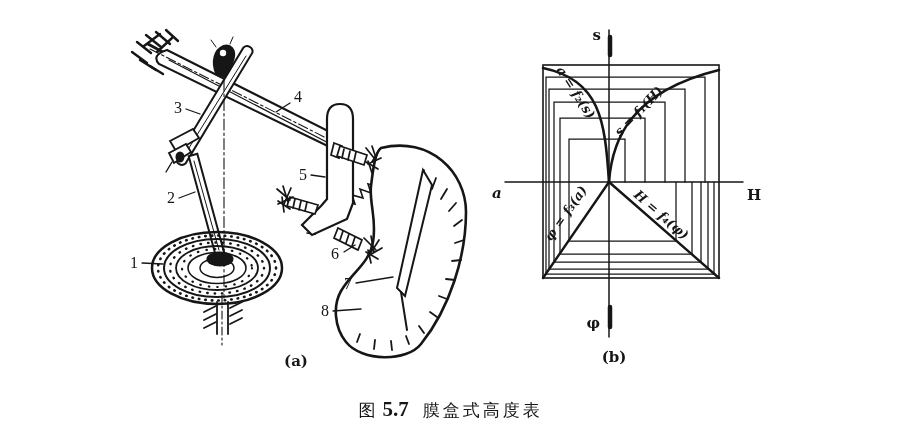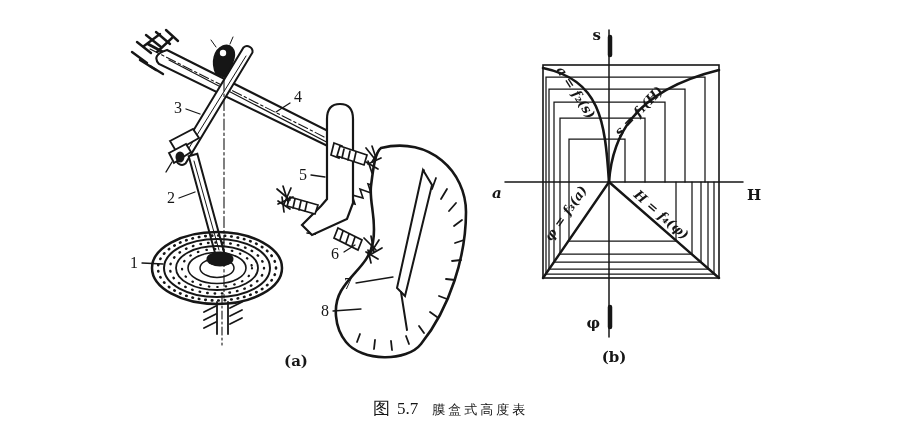--- a/index.html
+++ b/index.html
@@ -1,22 +1,22 @@
 <!DOCTYPE html>
 <html><head>
 <meta charset="utf-8">
 <style>
   html,body{margin:0;padding:0;background:#ffffff;}
   .page{position:relative;width:901px;height:434px;background:#ffffff;overflow:hidden;
         font-family:"Liberation Serif","DejaVu Serif",serif;}
   svg{position:absolute;left:0;top:0;}
   .caption{position:absolute;left:0;top:397px;width:901px;text-align:center;color:#161616;}
   .caption .cap-prefix{font-size:17px;letter-spacing:1px;}
-  .caption .cap-number{font-size:17px;font-weight:normal;margin:0 14px 0 6px;}
-  .caption .cap-title{font-size:13px;letter-spacing:3px;text-align:center;}
+  .caption .cap-number{font-size:21px;font-weight:bold;margin:0 14px 0 6px;}
+  .caption .cap-title{font-size:17px;letter-spacing:3px;text-align:center;}
   text{fill:#161616;}
   .num{font-size:16px;font-family:"Liberation Serif","DejaVu Serif",serif;}
   .axlab{font-size:15px;font-weight:bold;font-family:"DejaVu Serif","Liberation Serif",serif;}
   .eq{font-size:13px;font-style:italic;font-weight:bold;font-family:"DejaVu Serif","Liberation Serif",serif;}
   .plab{font-size:15px;font-weight:bold;font-family:"DejaVu Serif","Liberation Serif",serif;}
 </style>
 </head>
 <body>
 
 <div class="page">

